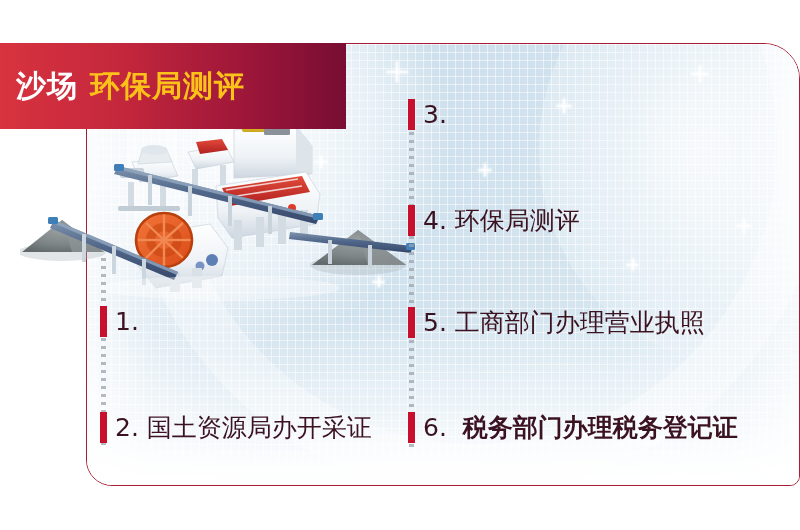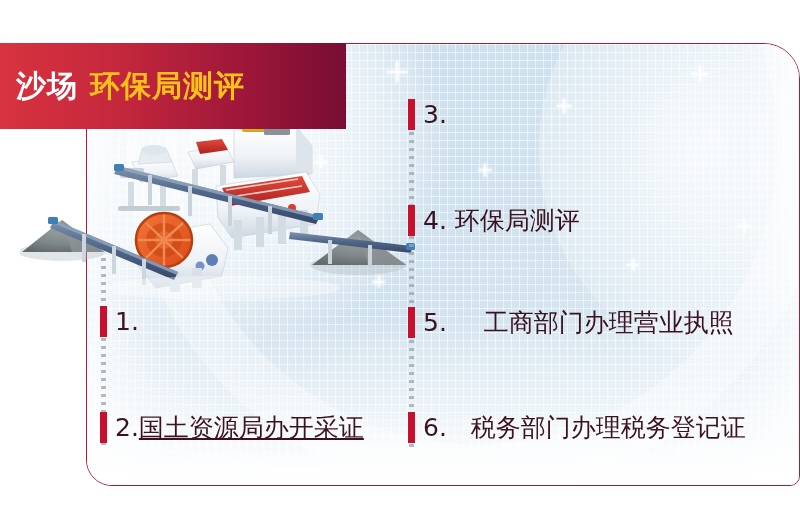--- a/index.html
+++ b/index.html
@@ -320,39 +320,39 @@
   </div>
 
   <div class="item" style="left:100px; top:306px;">
     <span class="bullet"></span>
     <span class="item-text">1.</span>
   </div>
 
   <div class="item" style="left:100px; top:411px;">
     <span class="bullet"></span>
     <span class="item-text">2.</span>
-    <span class="item-text" style="text-decoration:underline;">国土资源局办开采证</span>
+    <span class="item-text" style="margin-left:8px;">国土资源局办开采证</span>
   </div>
 
   <div class="item" style="left:408px; top:99px;">
     <span class="bullet"></span>
     <span class="item-text">3.</span>
   </div>
 
   <div class="item" style="left:408px; top:204px;">
     <span class="bullet"></span>
     <span class="item-text">4.</span>
     <span class="item-text" style="margin-left:8px;">环保局测评</span>
   </div>
 
   <div class="item" style="left:408px; top:306px;">
     <span class="bullet"></span>
     <span class="item-text">5.</span>
-    <span class="item-text" style="margin-left:8px;padding-left:29px;">工商部门办理营业执照</span>
+    <span class="item-text" style="margin-left:8px;">工商部门办理营业执照</span>
   </div>
 
   <div class="item" style="left:408px; top:411px;">
     <span class="bullet"></span>
     <span class="item-text">6.</span>
-    <span class="item-text" style="margin-left:24px;">税务部门办理税务登记证</span>
+    <span class="item-text" style="margin-left:16px;font-weight:bold;">税务部门办理税务登记证</span>
   </div>
 
 </div>
 
 </body></html>

